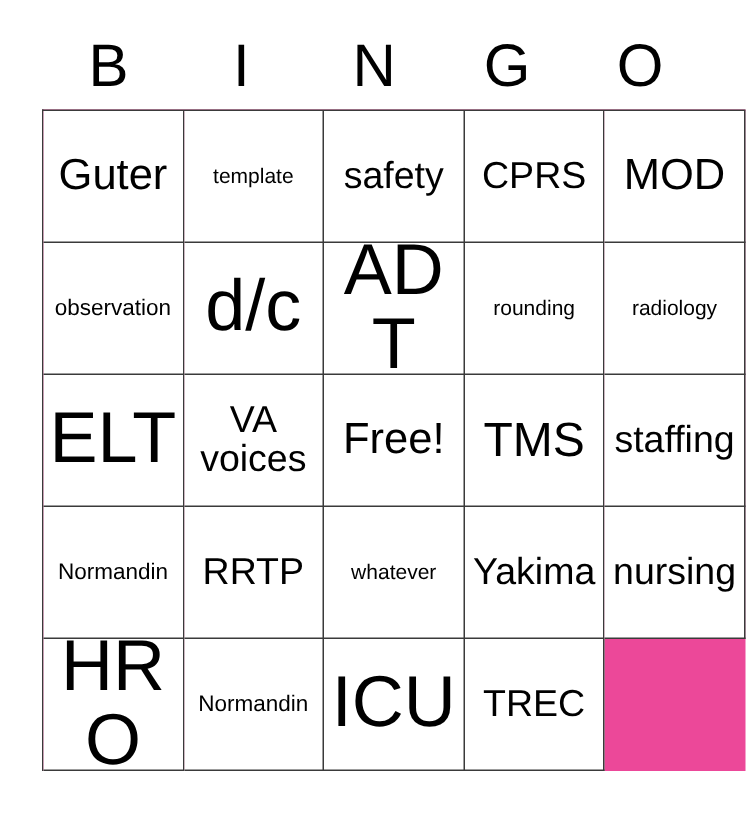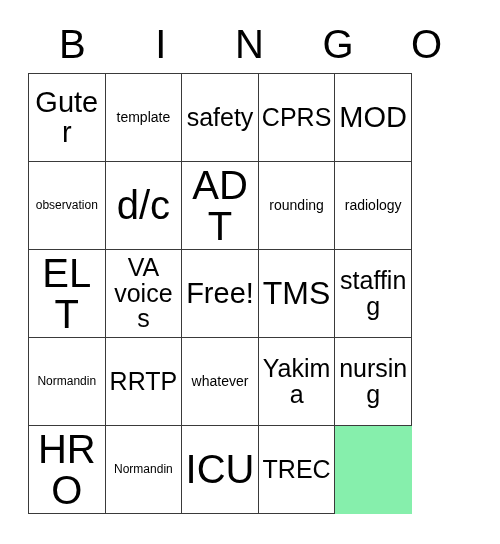--- a/index.html
+++ b/index.html
@@ -43,29 +43,29 @@
     letter-spacing: 0;
     color: #000000;
     user-select: none;
   }
 
   
   #grid {
     position: absolute;
     left: 28px;
     top: 73px;
-    width: 384px;
+    width: 469px;
     height: 441px;
     box-sizing: border-box;
     display: grid;
     grid-template-columns: repeat(5, 1fr);
     grid-template-rows: repeat(5, 1fr);
     border-top: 1.5px solid #3a3a3a;
     border-left: 1.5px solid #3a3a3a;
-    background: #86efac;
+    background: #ec4899;
   }
 
   .cell {
     box-sizing: border-box;
     border-right: 1.5px solid #3a3a3a;
     border-bottom: 1.5px solid #3a3a3a;
     display: flex;
     align-items: center;
     justify-content: center;
     padding: 2px 3px;
@@ -76,26 +76,26 @@
   .cell-text {
     display: block;
     text-align: center;
     line-height: 1.02;
     color: #000000;
     white-space: pre-line;
     word-break: break-word;
   }
 
   
-  .fs-xxl { font-size: 40px; }
+  .fs-xxl { font-size: 48px; }
   .fs-xl  { font-size: 32px; }
   .fs-lg  { font-size: 29px; }
   .fs-md  { font-size: 25px; }
   .fs-xs  { font-size: 14px; }
-  .fs-xxs { font-size: 12px; }
+  .fs-xxs { font-size: 15px; }
 </style>
 </head>
 <body>
 
 <div id="bingo-card">
 
   <div id="header-row">
     <div class="header-letter">B</div>
     <div class="header-letter">I</div>
     <div class="header-letter">N</div>

